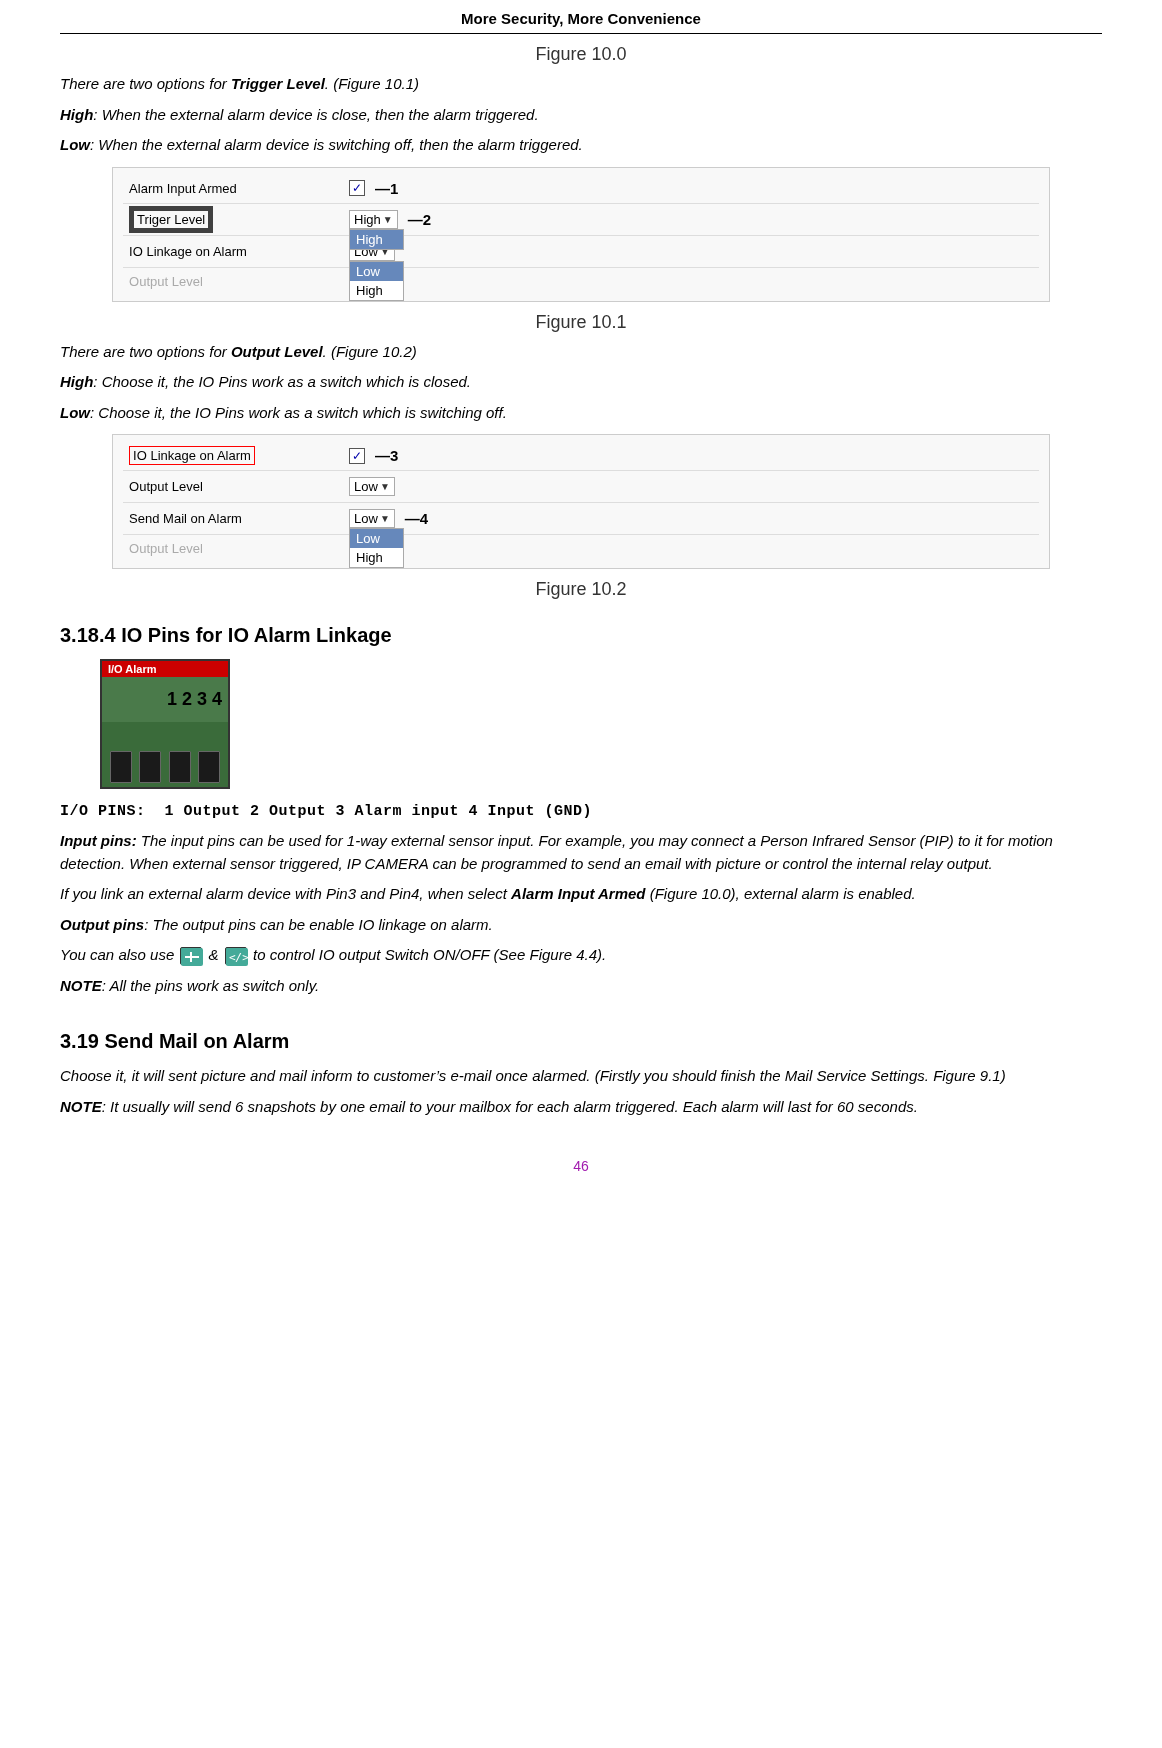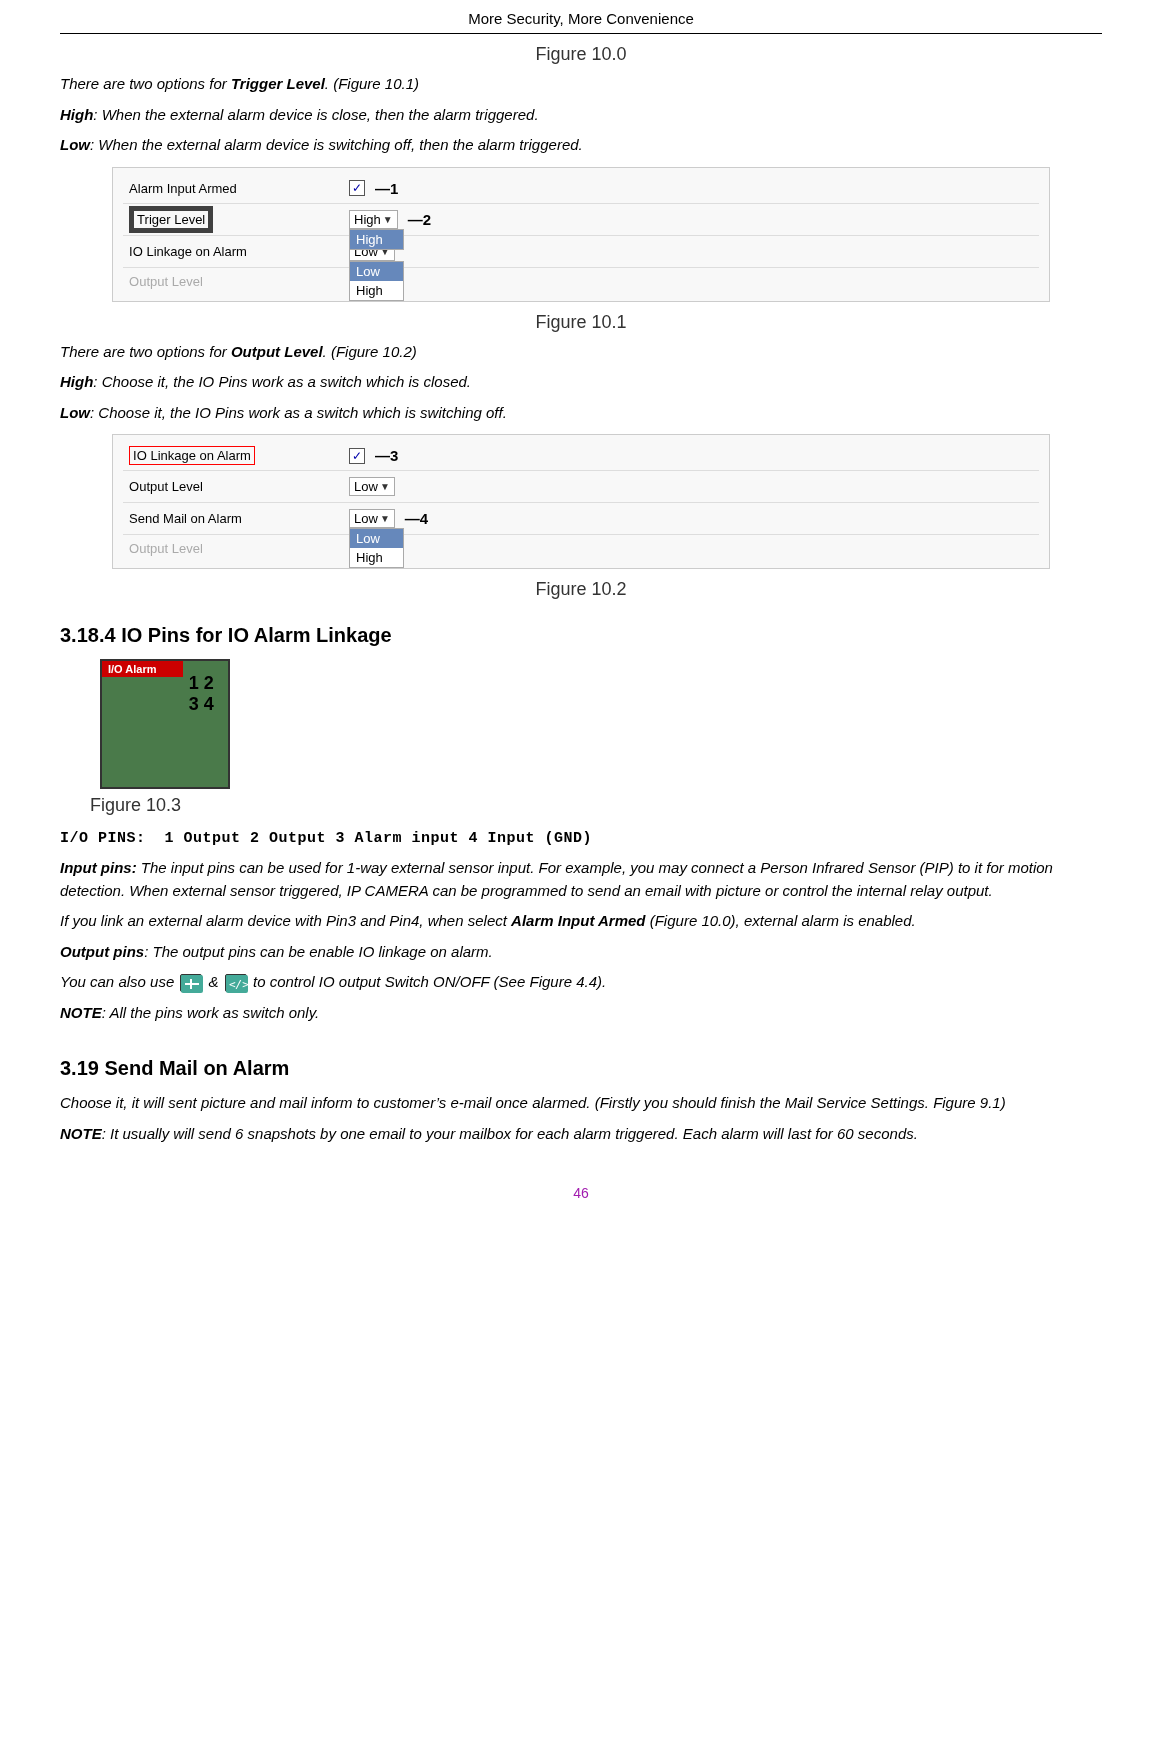--- a/index.html
+++ b/index.html
@@ -7,21 +7,21 @@
       font-family: Arial, sans-serif;
       font-size: 15px;
       color: #000;
       background: #fff;
       width: 1162px;
       min-height: 1748px;
       padding: 0 60px 60px 60px;
     }
     .page-header {
       text-align: center;
-      font-weight: normal;
+      font-weight: bold;
       font-size: 15px;
       padding: 10px 0 6px 0;
       border-bottom: 1px solid #000;
       margin-bottom: 10px;
     }
     .figure-caption {
       text-align: center;
       font-size: 18px;
       color: #333;
       margin: 6px 0;
@@ -108,22 +108,22 @@
       letter-spacing: 0.5px;
     }
     .io-image-placeholder {
       width: 130px;
       height: 130px;
       background: #4a7a4a;
       border: 2px solid #333;
       margin: 10px 0 4px 20px;
       position: relative;
       display: flex;
-      flex-direction: row;
-      align-items: flex-start;
+      flex-direction: column;
+      align-items: flex-end;
       justify-content: flex-start;
       overflow: hidden;
     }
     .io-image-label {
       background: #c00;
       color: #fff;
       font-size: 11px;
       font-weight: bold;
       padding: 2px 6px;
       width: 100%;
@@ -329,21 +329,20 @@
     <div style="width:100%;flex:1;background:#3a6b3a;position:relative;">
 
       <div style="position:absolute;bottom:0;left:0;right:0;display:flex;justify-content:space-around;padding:4px;">
         <div style="width:22px;height:32px;background:#1a1a1a;border:1px solid #666;border-radius:1px;"></div>
         <div style="width:22px;height:32px;background:#1a1a1a;border:1px solid #666;border-radius:1px;"></div>
         <div style="width:22px;height:32px;background:#1a1a1a;border:1px solid #666;border-radius:1px;"></div>
         <div style="width:22px;height:32px;background:#1a1a1a;border:1px solid #666;border-radius:1px;"></div>
       </div>
     </div>
   </div>
-  <div class="figure-caption" style="text-align:left; margin-left:10px;">Figure 10.3</div>
 </div>
 
 <div class="io-pins-line" style="margin-top:14px;font-family:Liberation Mono, monospace;">
   <span>I/O PINS:</span>&nbsp;&nbsp;<span>1   Output   2   Output   3   Alarm input   4   Input (GND)</span>
 </div>
 
 <div class="body-text">
   <b>Input pins:</b><span> The input pins can be used for 1-way external sensor input. For example, you may connect a Person Infrared Sensor (PIP) to it for motion detection. When external sensor triggered, IP CAMERA can be programmed to send an email with picture or control the internal relay output.</span>
 </div>
 <div class="body-text">

